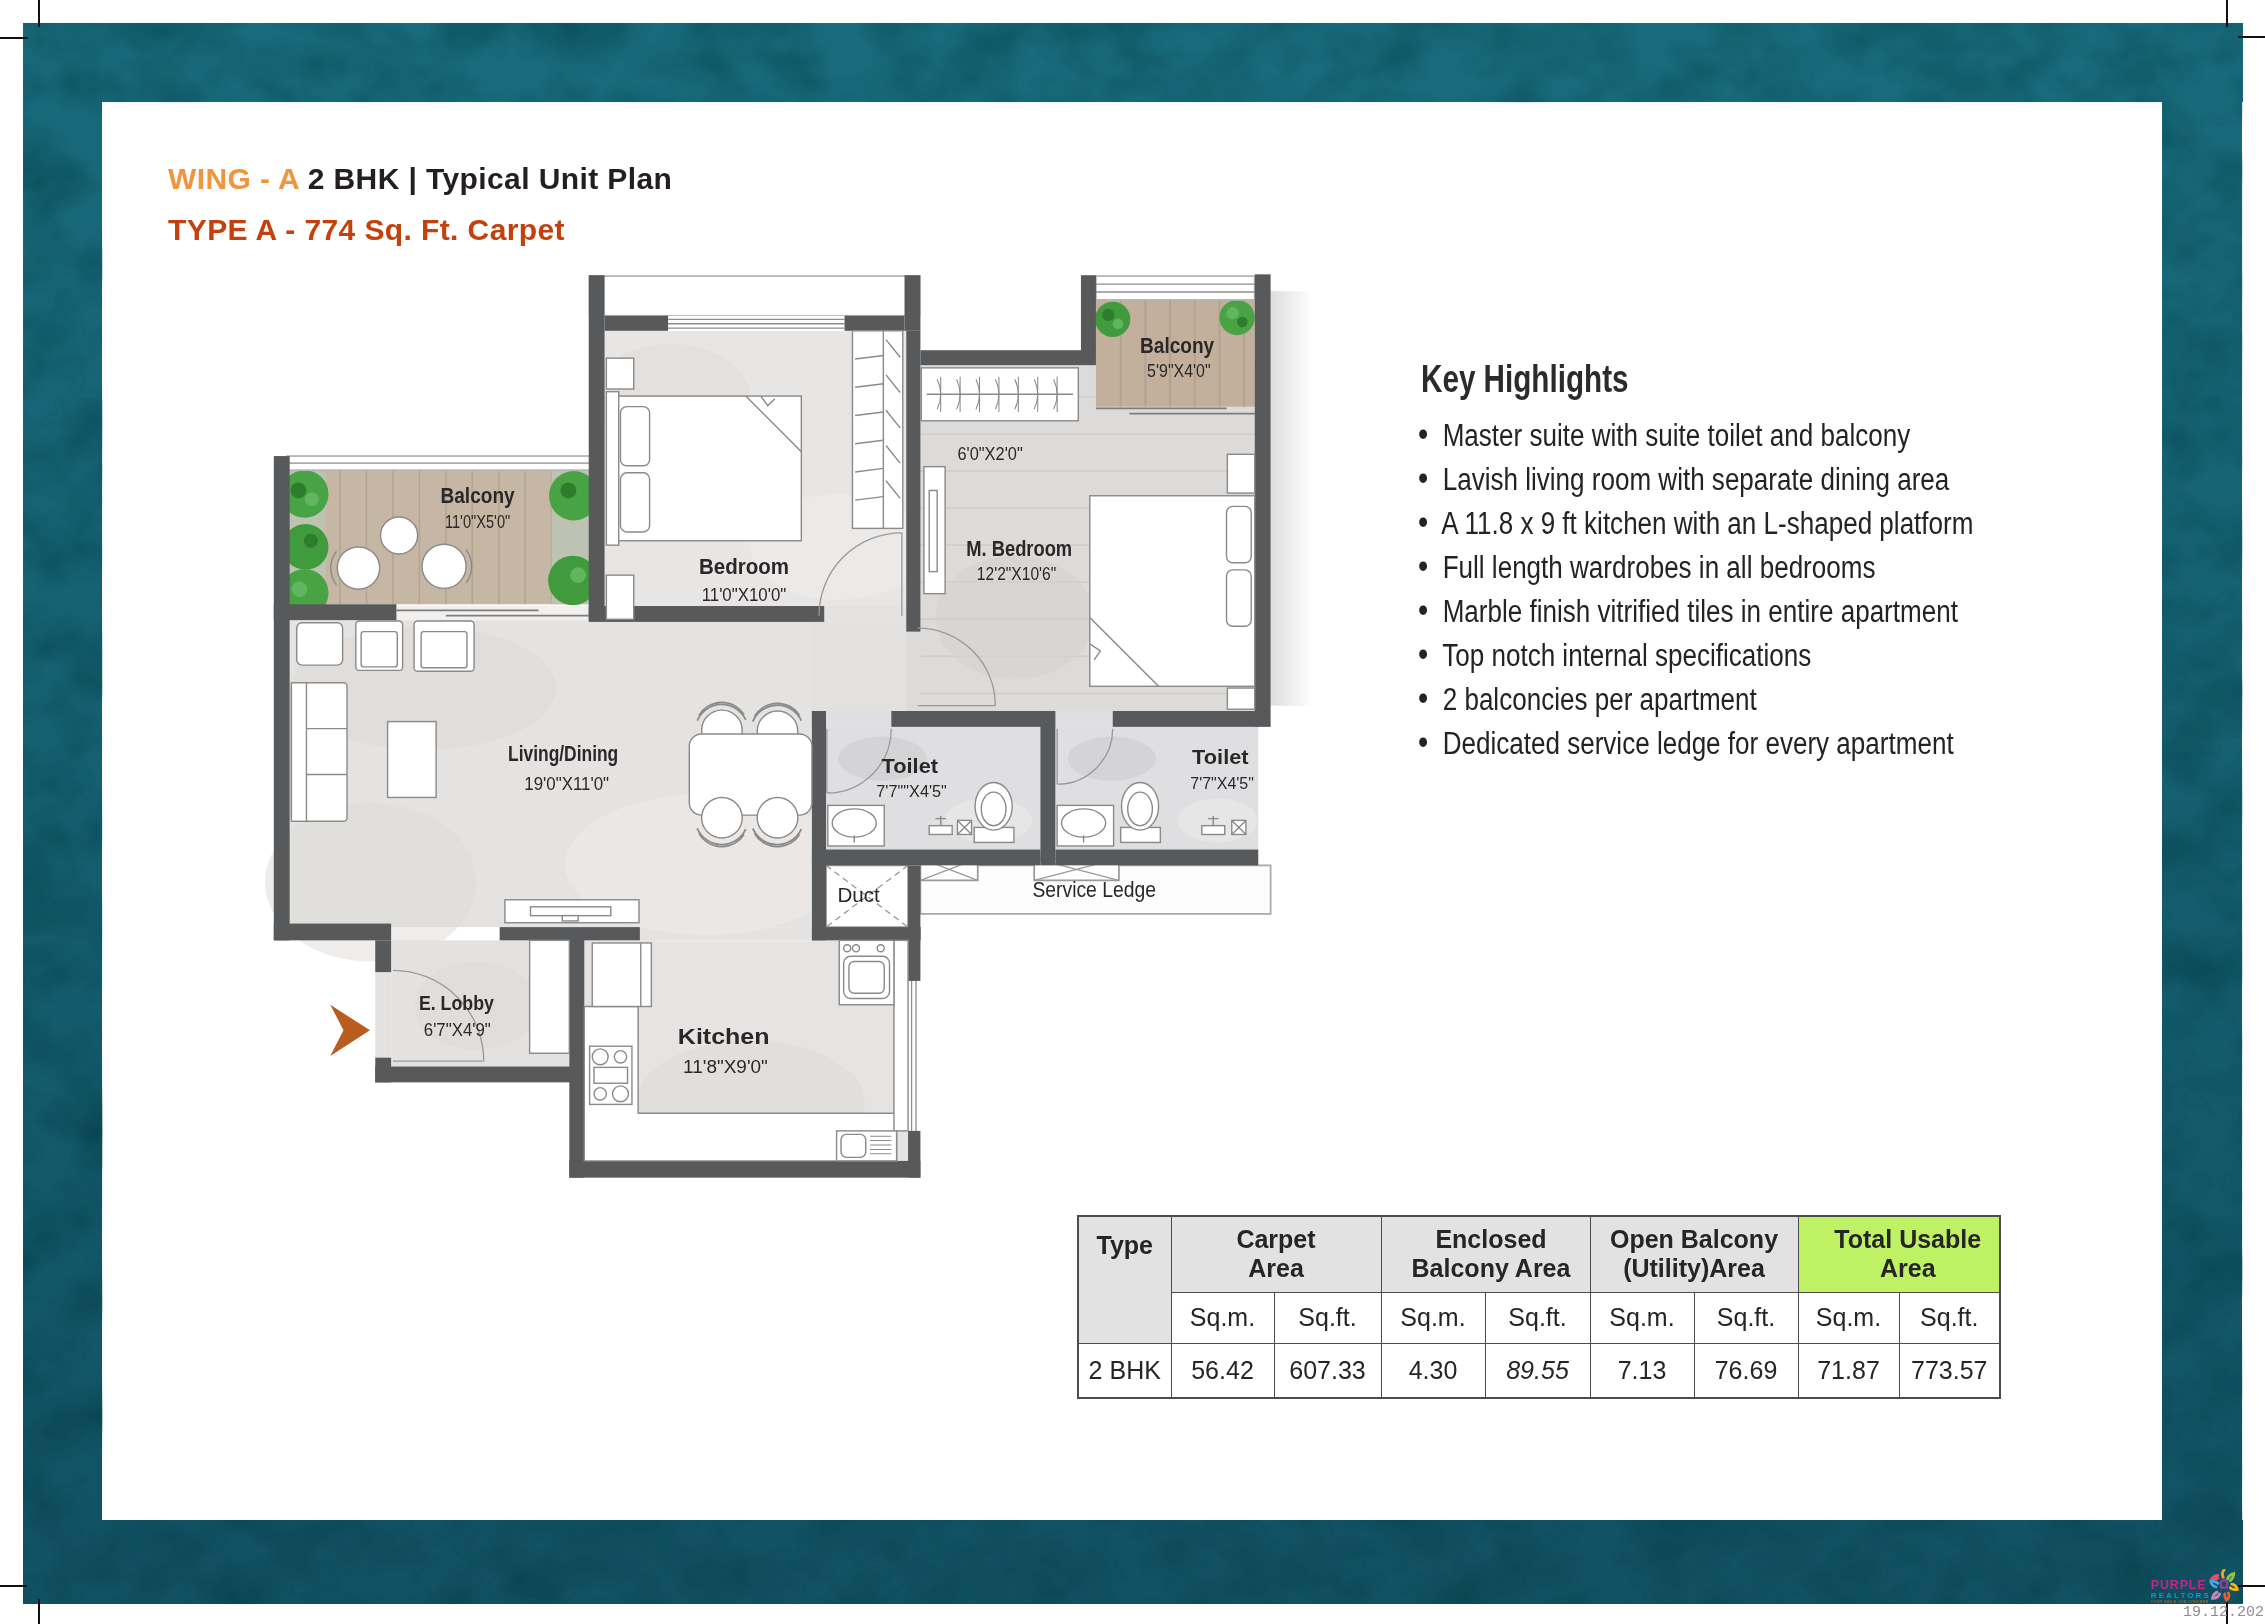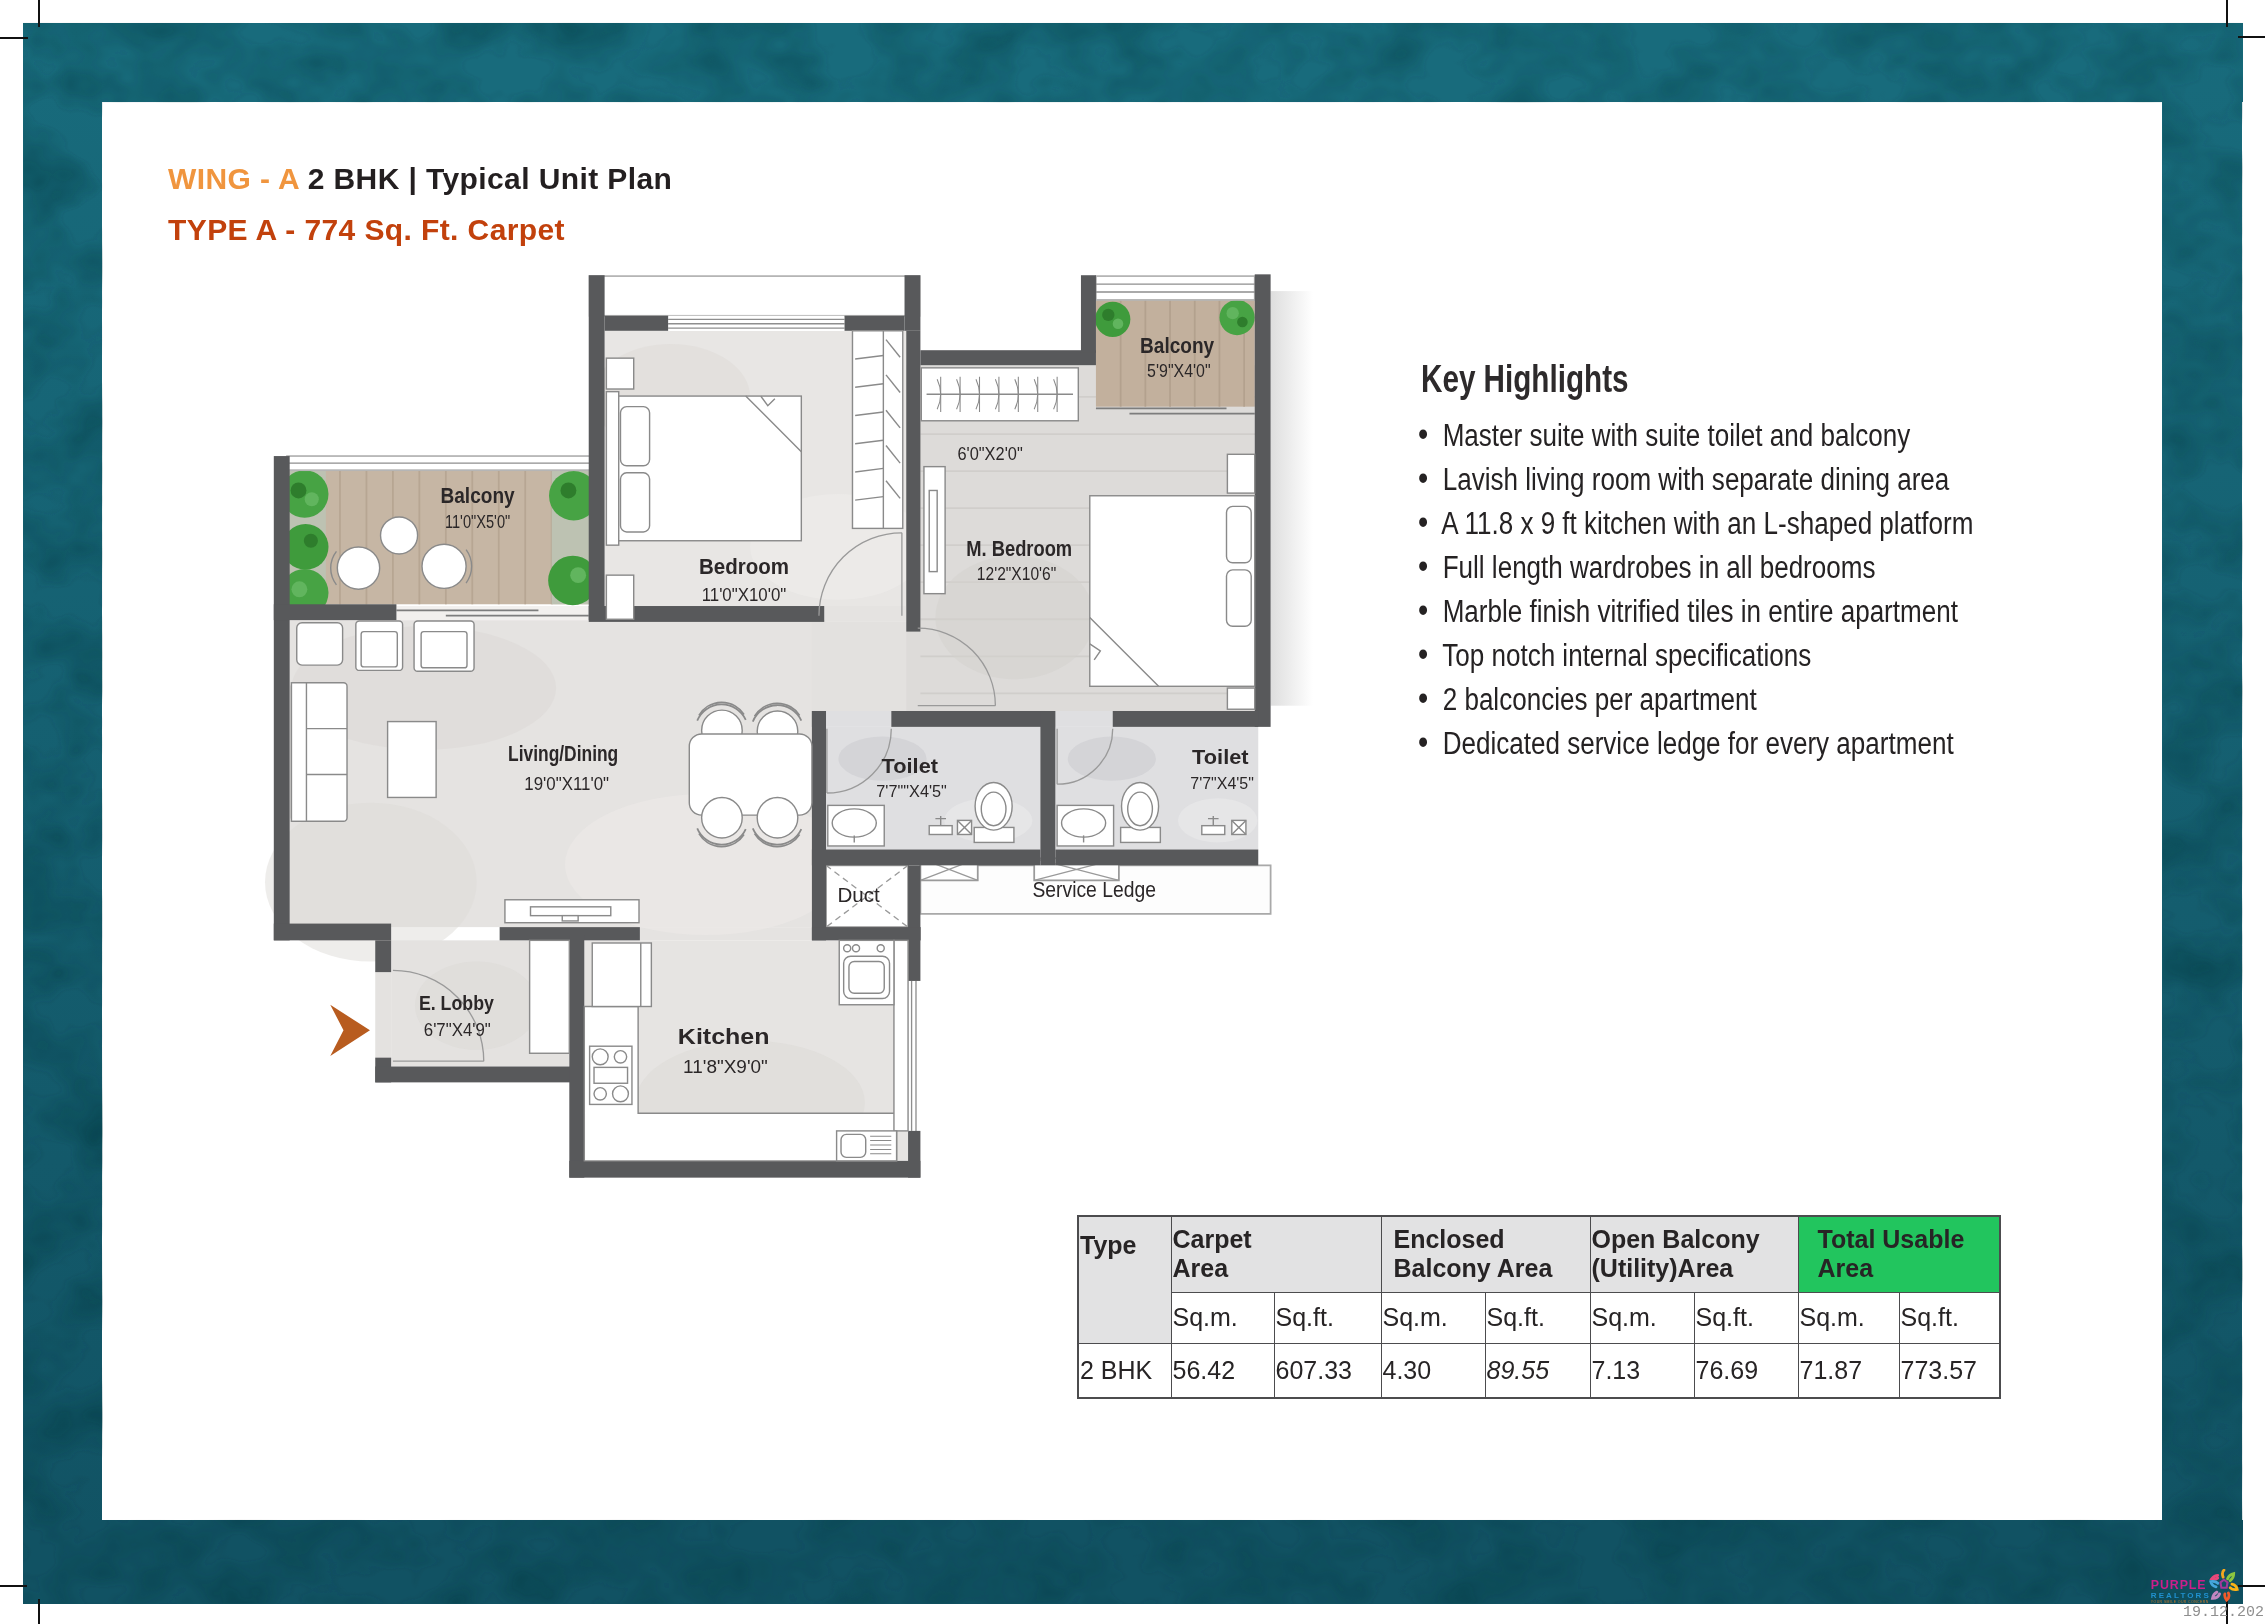--- a/index.html
+++ b/index.html
@@ -638,39 +638,39 @@
 <div><span style="font-size:1.12em;">•</span>&nbsp; Master suite with suite toilet and balcony</div>
 <div><span style="font-size:1.12em;">•</span>&nbsp; Lavish living room with separate dining area</div>
 <div><span style="font-size:1.12em;">•</span>&nbsp; A 11.8 x 9 ft kitchen with an L-shaped platform</div>
 <div><span style="font-size:1.12em;">•</span>&nbsp; Full length wardrobes in all bedrooms</div>
 <div><span style="font-size:1.12em;">•</span>&nbsp; Marble finish vitrified tiles in entire apartment</div>
 <div><span style="font-size:1.12em;">•</span>&nbsp; Top notch internal specifications</div>
 <div><span style="font-size:1.12em;">•</span>&nbsp; 2 balconcies per apartment</div>
 <div><span style="font-size:1.12em;">•</span>&nbsp; Dedicated service ledge for every apartment</div>
 </div>
 
-<table class="abs" style="left:1077px;top:1215px;width:923px;border-collapse:collapse;table-layout:fixed;color:#272425;text-align:left;border:2.6px solid #4c4c4e;font-size:25px;">
+<table class="abs" style="left:1077px;top:1215px;width:923px;border-collapse:collapse;table-layout:fixed;color:#272425;text-align:center;border:2.6px solid #4c4c4e;font-size:25px;">
 <colgroup>
       <col style="width:93px">
       <col style="width:103px">
       <col style="width:107px">
       <col style="width:104px">
       <col style="width:105px">
       <col style="width:104px">
       <col style="width:104px">
       <col style="width:101px">
       <col style="width:101px">
     </colgroup>
   <tbody>
       <tr style="height:76px;">
     <td rowspan="2" style="border:1.8px solid #4c4c4e;background:#e2e2e3;font-weight:bold;vertical-align:top;padding-top:14px;">Type</td>
     <td colspan="2" style="border:1.8px solid #4c4c4e;background:#e2e2e3;font-weight:bold;">Carpet<br>Area</td>
     <td colspan="2" style="border:1.8px solid #4c4c4e;background:#e2e2e3;font-weight:bold;padding-left:12px;">Enclosed<br>Balcony Area</td>
     <td colspan="2" style="border:1.8px solid #4c4c4e;background:#e2e2e3;font-weight:bold;">Open Balcony<br>(Utility)Area</td>
-    <td colspan="2" style="border:1.8px solid #4c4c4e;background:#22c55e;font-weight:bold;padding-left:19px;">Total Usable<br>Area</td>
+    <td colspan="2" style="border:1.8px solid #4c4c4e;background:#bef264;font-weight:bold;padding-left:19px;">Total Usable<br>Area</td>
   </tr>
   <tr style="height:51px;">
     <td style="border:1.8px solid #4c4c4e;">Sq.m.</td>
     <td style="border:1.8px solid #4c4c4e;">Sq.ft.</td>
     <td style="border:1.8px solid #4c4c4e;">Sq.m.</td>
     <td style="border:1.8px solid #4c4c4e;">Sq.ft.</td>
     <td style="border:1.8px solid #4c4c4e;">Sq.m.</td>
     <td style="border:1.8px solid #4c4c4e;">Sq.ft.</td>
     <td style="border:1.8px solid #4c4c4e;">Sq.m.</td>
     <td style="border:1.8px solid #4c4c4e;">Sq.ft.</td>

